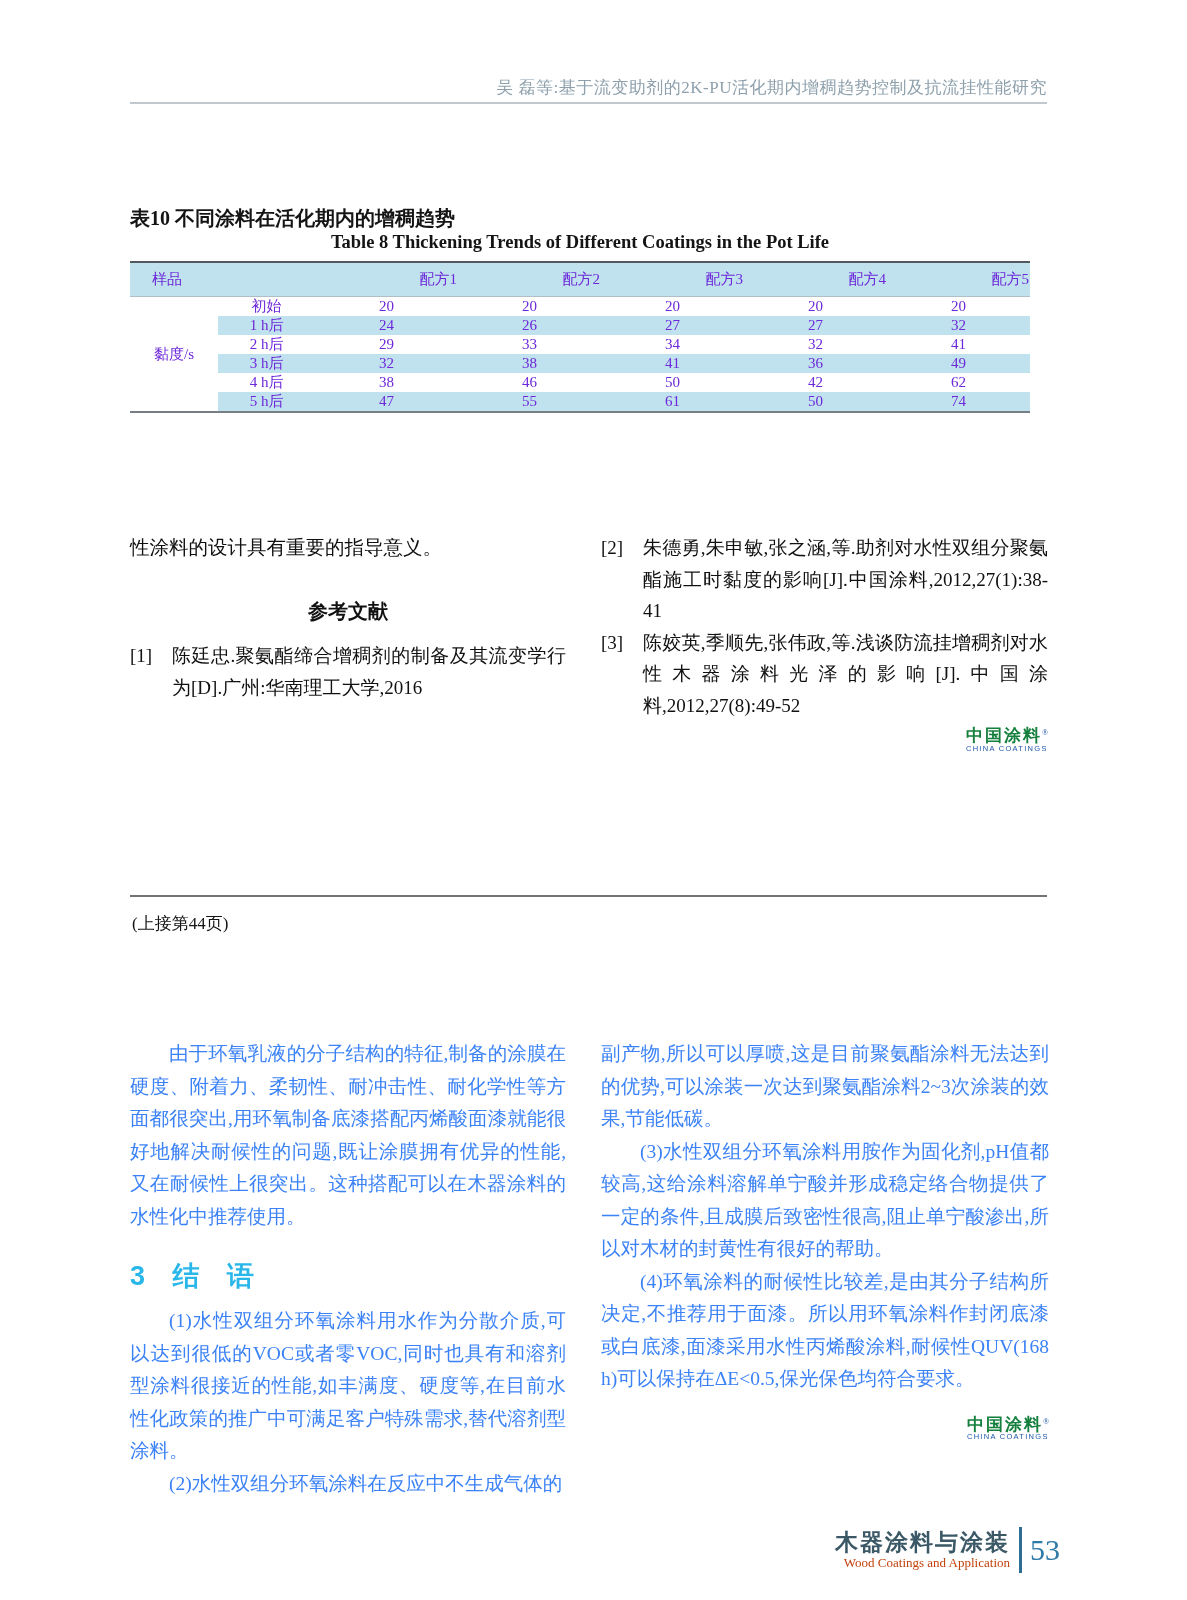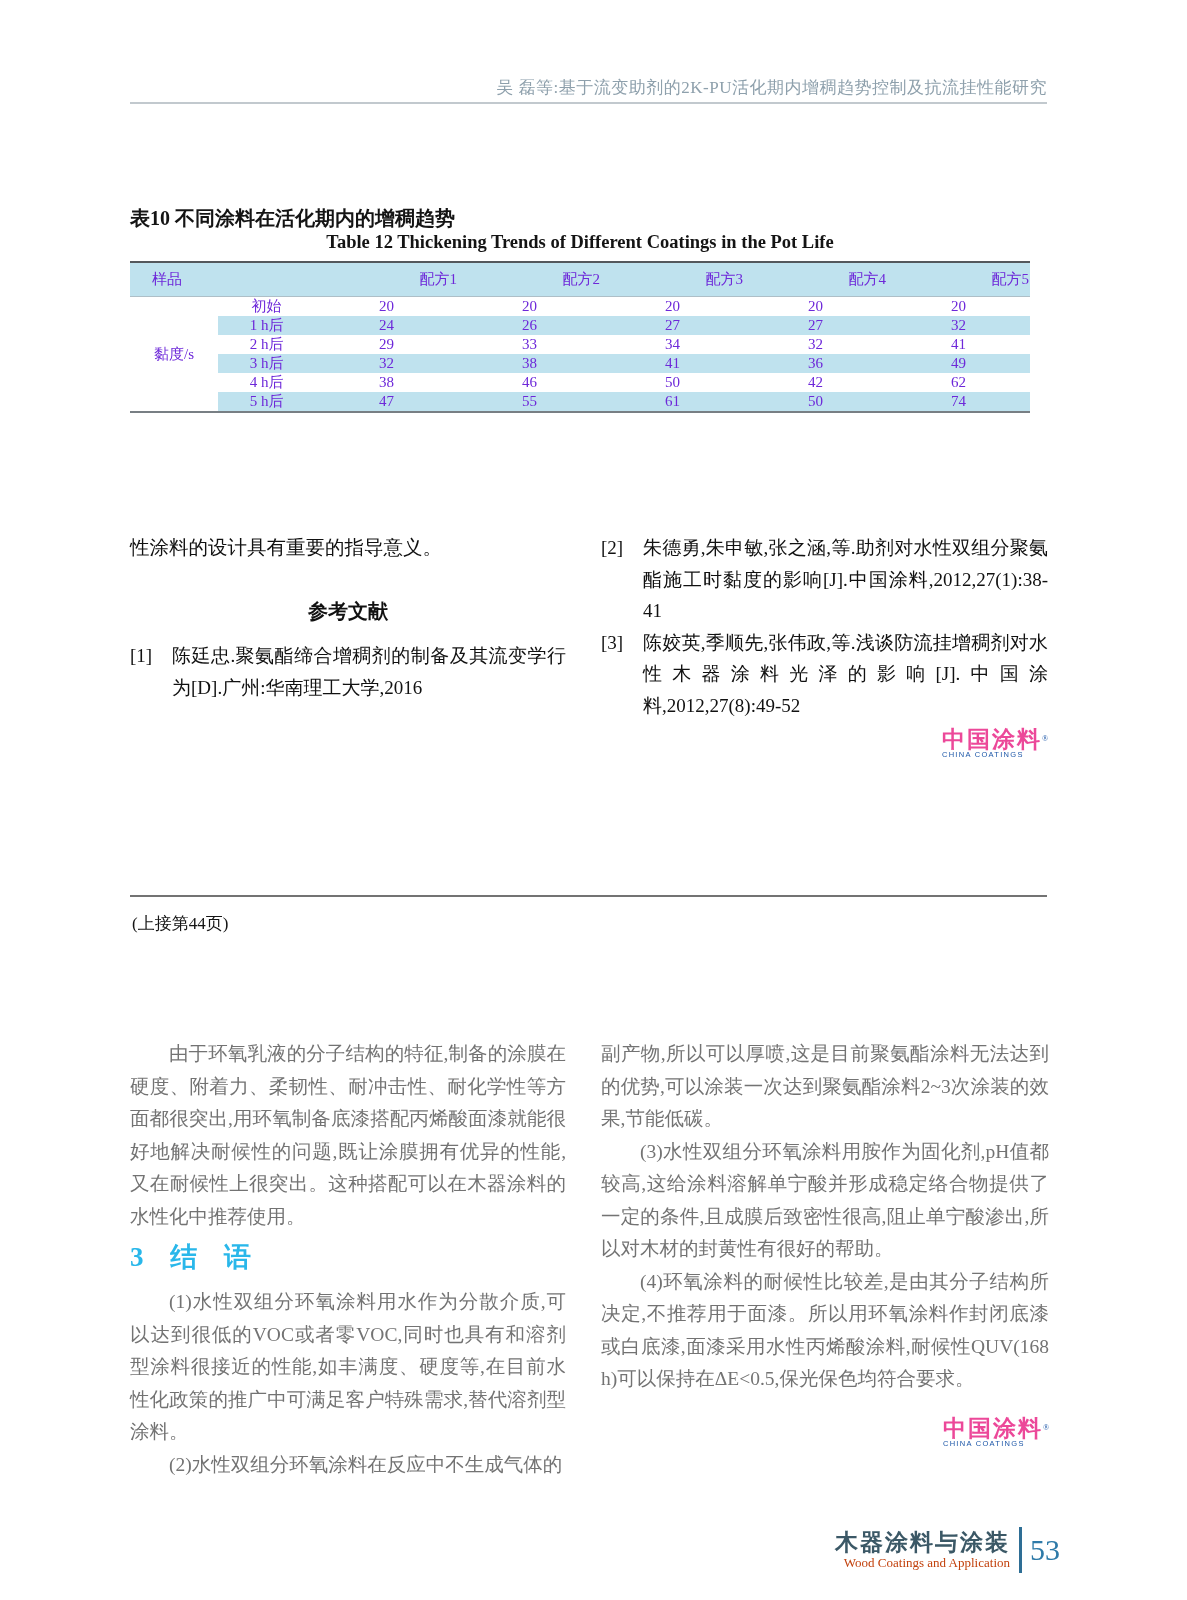--- a/index.html
+++ b/index.html
@@ -47,61 +47,61 @@
   p.lead { margin:0; font-size:19.5px; line-height:32px; text-align:justify; }
   .refs-heading { text-align:center; font-weight:bold; font-size:20px; margin:34px 0 0 0;
     font-family:"Liberation Sans","DejaVu Sans",sans-serif; }
   .ref-item { display:flex; margin-top:15px; font-size:19px; line-height:31.5px; }
   .ref-item.tight { margin-top:0; }
   .ref-num { width:42px; flex:none; }
   .ref-text { flex:1; text-align:justify; }
 
   
   .cc-logo { width:max-content; margin-left:auto; line-height:1.05; text-align:left; }
-  .cc-zh { font-size:23px; font-weight:bold; color:#ec4899; letter-spacing:2px;
+  .cc-zh { font-size:17px; font-weight:bold; color:#15803d; letter-spacing:2px;
     font-family:Liberation Sans, sans-serif; }
   .cc-reg { font-size:8px; vertical-align:super; color:#1d57a8; }
   .cc-en { font-size:7.5px; color:#1d57a8; letter-spacing:1.3px;
     font-family:"Liberation Sans","DejaVu Sans",sans-serif; }
   .logo-mid { margin-top:6px; }
   .logo-low { margin-top:20px; }
 
   
   .section-divider { position:absolute; left:130px; top:895px; width:917px; height:2px; background:#737373; }
   .continuation-note { position:absolute; left:132px; top:912px; font-size:17px; color:#141414; }
 
   
   .low-left  { position:absolute; left:130px; top:1038px; width:436px; }
   .low-right { position:absolute; left:601px; top:1038px; width:448px; }
-  p.body { margin:0; font-size:19.5px; line-height:32.5px; text-align:justify; text-indent:2em; color:#737373; }
+  p.body { margin:0; font-size:19.5px; line-height:32.5px; text-align:justify; text-indent:2em; color:#3b82f6; }
   p.body.noindent { text-indent:0; }
   .section-heading {
-    color:#29b7ea; font-weight:bold; font-size:27px; margin:6px 0 11px 0;
-    font-family:Liberation Serif, serif; word-spacing:16px; letter-spacing:2px;
+    color:#29b7ea; font-weight:bold; font-size:27px; margin:25px 0 11px 0;
+    font-family:Liberation Sans, sans-serif; word-spacing:16px; letter-spacing:2px;
   }
 
   
   .footer { position:absolute; right:127px; top:1487px; display:flex; align-items:center;margin-top:40px; }
   .footer-journal { text-align:right; margin-right:9px; }
   .footer-zh { font-size:23px; font-weight:bold; color:#3b5866; letter-spacing:2px;
     font-family:"Liberation Sans","DejaVu Sans",sans-serif; line-height:1.1; }
   .footer-en { font-size:13px; color:#c2410c; line-height:1.2; }
   .footer-bar { width:3px; height:46px; background:#2e6e95; margin-right:8px; }
   .footer-page { font-size:30px; color:#2e7aa8; }
 </style>
 </head>
 <body>
 
 <div class="page">
 
   <div class="running-head">吴 磊等:基于流变助剂的2K-PU活化期内增稠趋势控制及抗流挂性能研究</div>
   <div class="head-rule"></div>
 
   <div class="tbl-title-zh">表10 不同涂料在活化期内的增稠趋势</div>
-  <div class="tbl-title-en">Table 12  Thickening Trends of Different Coatings in the Pot Life</div>
+  <div class="tbl-title-en">Table 8  Thickening Trends of Different Coatings in the Pot Life</div>
 
   <table class="data-table">
     <colgroup>
       <col class="col-g">
         <col class="col-t">
       <col class="col-v">
         <col class="col-v">
         <col class="col-v">
         <col class="col-v">
         <col class="col-v">

